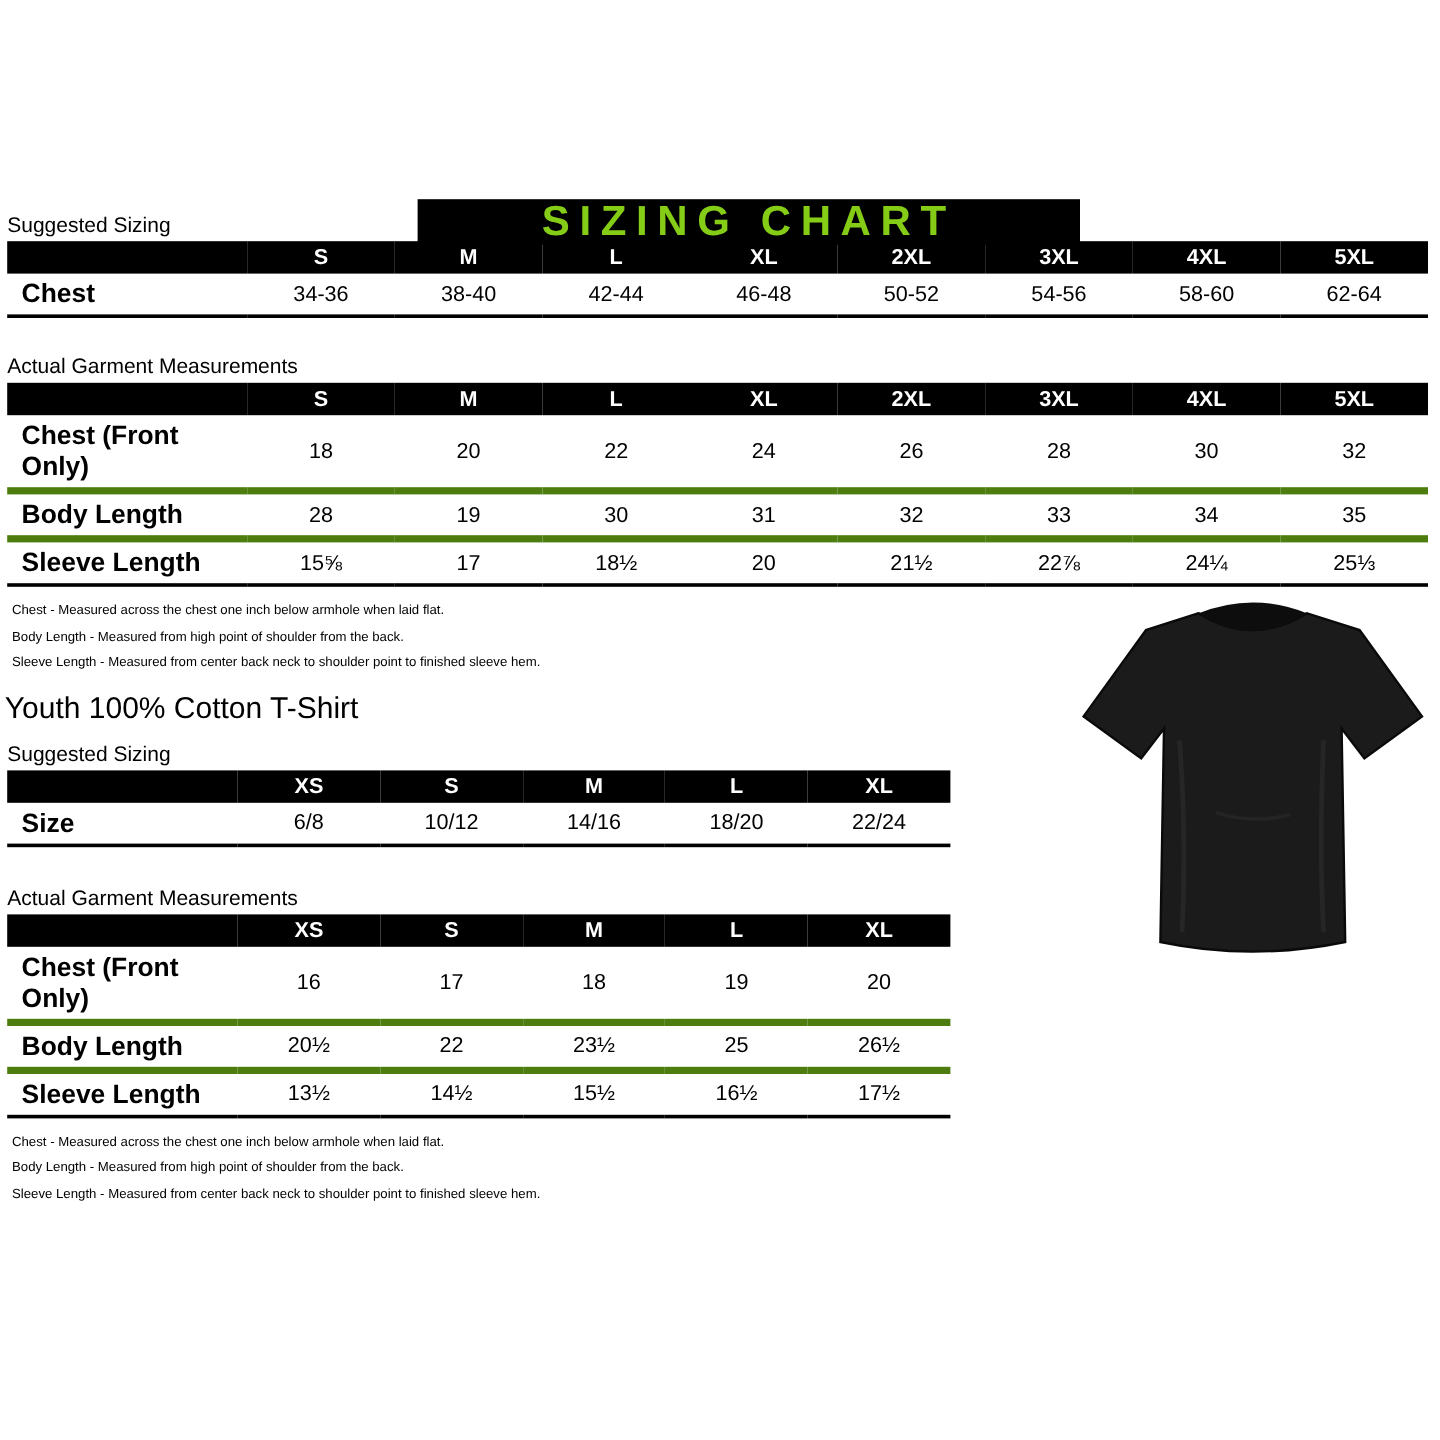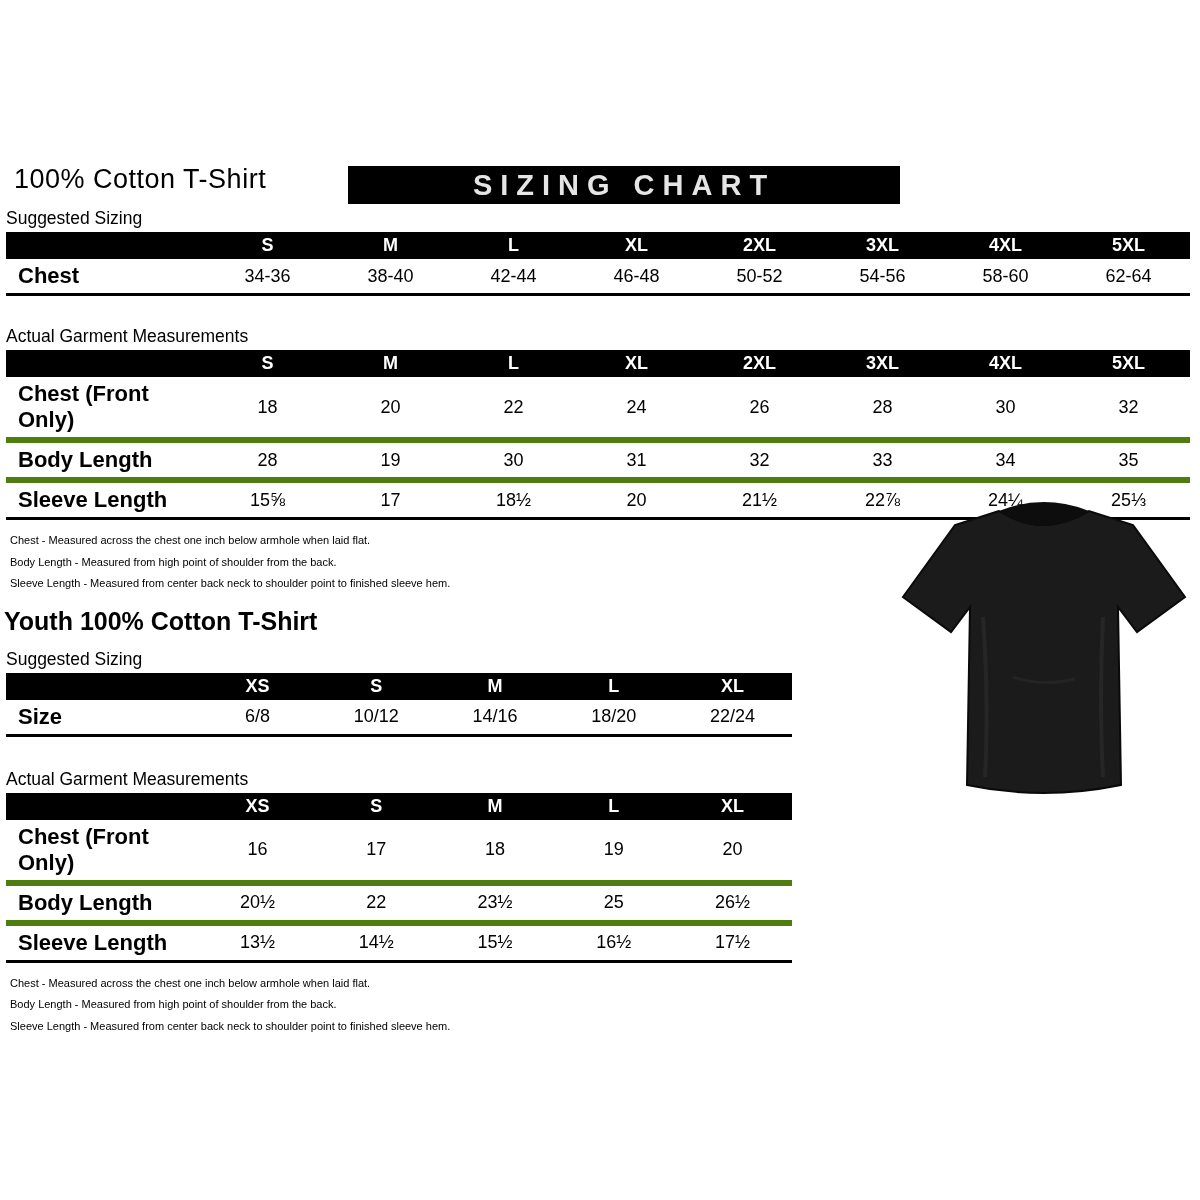--- a/index.html
+++ b/index.html
@@ -18,22 +18,22 @@
     font-size: 27px;
     font-weight: normal;
     letter-spacing: 0.5px;
     display: inline-block;
   }
   .banner {
     position: absolute;
     left: 348px; top: 166px;
     width: 552px; height: 38px;
     background: #000;
-    color: #e5e5e5;
-    font-size: 29px;
+    color: #84cc16;
+    font-size: 35px;
     font-weight: bold;
     letter-spacing: 8px;
     text-align: center;
     line-height: 38px;
   }
 
   .section-label {
     font-size: 17.5px;
     margin: 13px 0 3px 6px;
     font-weight: normal;
@@ -78,36 +78,35 @@
   .notes { margin: 15px 0 0 10px; }
   .notes p {
     margin: 0 0 10px 0;
     font-size: 11px;
     line-height: 1.05;
   }
 
   .youth-title {
     margin: 17px 0 0 4px;
     font-size: 25px;
-    font-weight: bold;
+    font-weight: normal;
   }
 
   .tshirt {
     position: absolute;
     left: 893px; top: 477px;
     width: 302px; height: 338px;
   }
   .tshirt svg { width: 100%; height: 100%; display: block; }
 </style>
 </head>
 <body>
 
 <div class="page">
 
-  <h1 class="adult-title">100% Cotton T-Shirt</h1>
   <div class="banner">SIZING CHART</div>
 
   <div class="section-label">Suggested Sizing</div>
   <table class="size-table adult">
       <thead>
         <tr>
           <th></th>
           <th>S</th>
           <th>M</th>
           <th>L</th>

